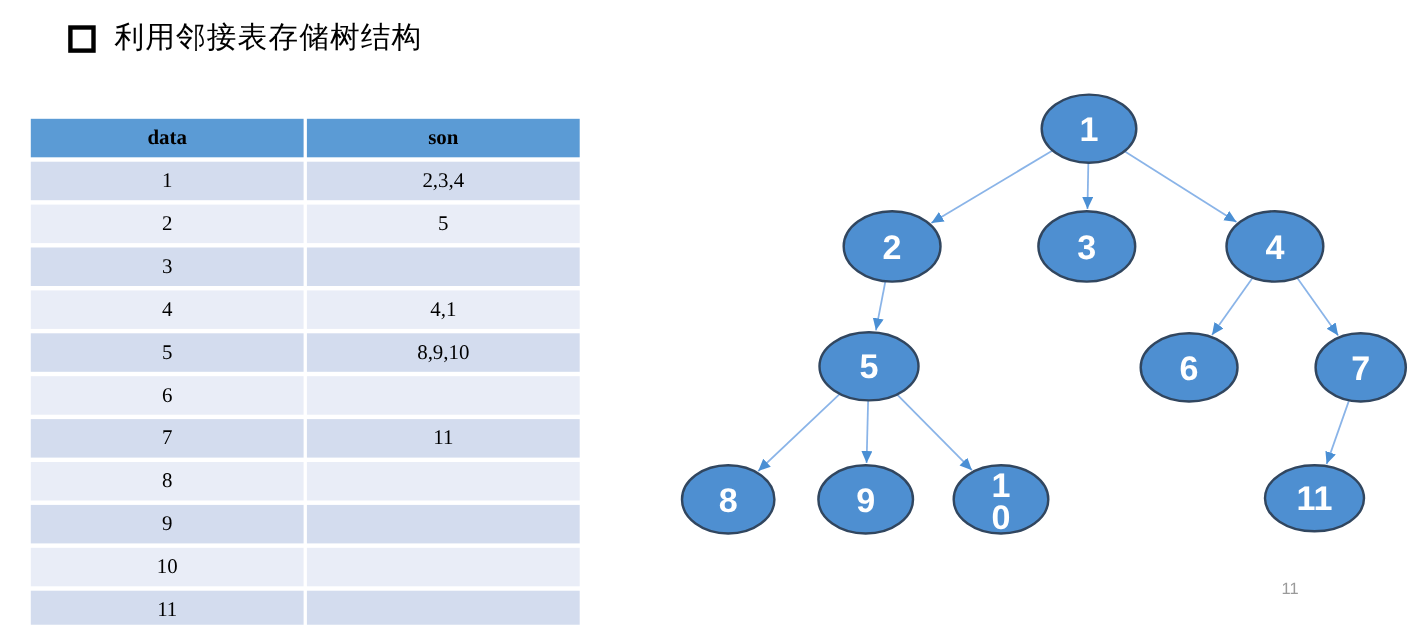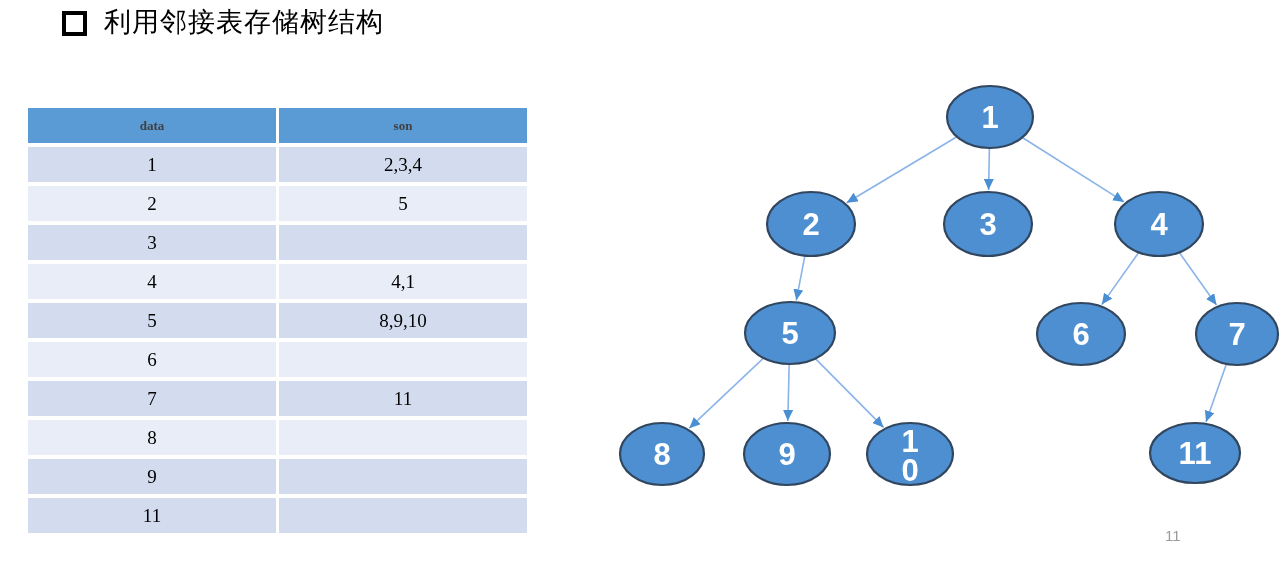--- a/index.html
+++ b/index.html
@@ -1,31 +1,31 @@
 <!DOCTYPE html>
 <html style="--header-bg: #5b9bd5; --row-odd: #d3dcee; --row-even: #e9edf7; --pageno: #9a9a9a;"><head>
 <meta charset="utf-8">
 <style>
   html,body{margin:0;padding:0;}
   body{
     width:1285px;height:568px;position:relative;overflow:hidden;
     background:#ffffff;font-family:"Liberation Sans",sans-serif;
   }
-  .title-row{position:absolute;left:62px;top:4px;display:flex;align-items:center;gap:17px;}
+  .title-row{position:absolute;left:62px;top:16px;display:flex;align-items:center;gap:17px;}
   .bullet{width:17px;height:17px;border:4px solid #000;flex:0 0 auto;margin-top:2px;}
   .title{font-family:"Liberation Serif",serif;font-size:27px;color:#000;letter-spacing:1px;white-space:nowrap;}
 
   .adj-table{
     position:absolute;left:25px;top:104px;width:505px;
     border-collapse:separate;border-spacing:3px 4px;table-layout:fixed;
     font-family:"Liberation Serif",serif;
   }
   .adj-table th{
-    background:var(--header-bg,#5b9bd5);color:#404040;font-weight:bold;
-    font-size:13px;height:33px;text-align:center;
+    background:var(--header-bg,#5b9bd5);color:#000000;font-weight:bold;
+    font-size:19px;height:33px;text-align:center;
   }
   .adj-table td{
     text-align:center;font-size:19px;height:33px;color:#000;vertical-align:middle;
   }
   .adj-table tr.odd  td{background:var(--row-odd,#d3dcee);}
   .adj-table tr.even td{background:var(--row-even,#e9edf7);}
 
   .tree{position:absolute;left:0;top:0;width:1285px;height:568px;}
   .nlabel{
     fill:#fff;font-family:"Liberation Sans",sans-serif;
@@ -76,20 +76,24 @@
       <tr class="odd">
         <td>7</td>
         <td>11</td>
       </tr>
       <tr class="even">
         <td>8</td>
         <td></td>
       </tr>
       <tr class="odd">
         <td>9</td>
+        <td></td>
+      </tr>
+      <tr class="even">
+        <td>10</td>
         <td></td>
       </tr>
       <tr class="odd">
         <td>11</td>
         <td></td>
       </tr>
     </tbody>
 </table>
 
 <svg class="tree" viewBox="0 0 1285 568" xmlns="http://www.w3.org/2000/svg">

